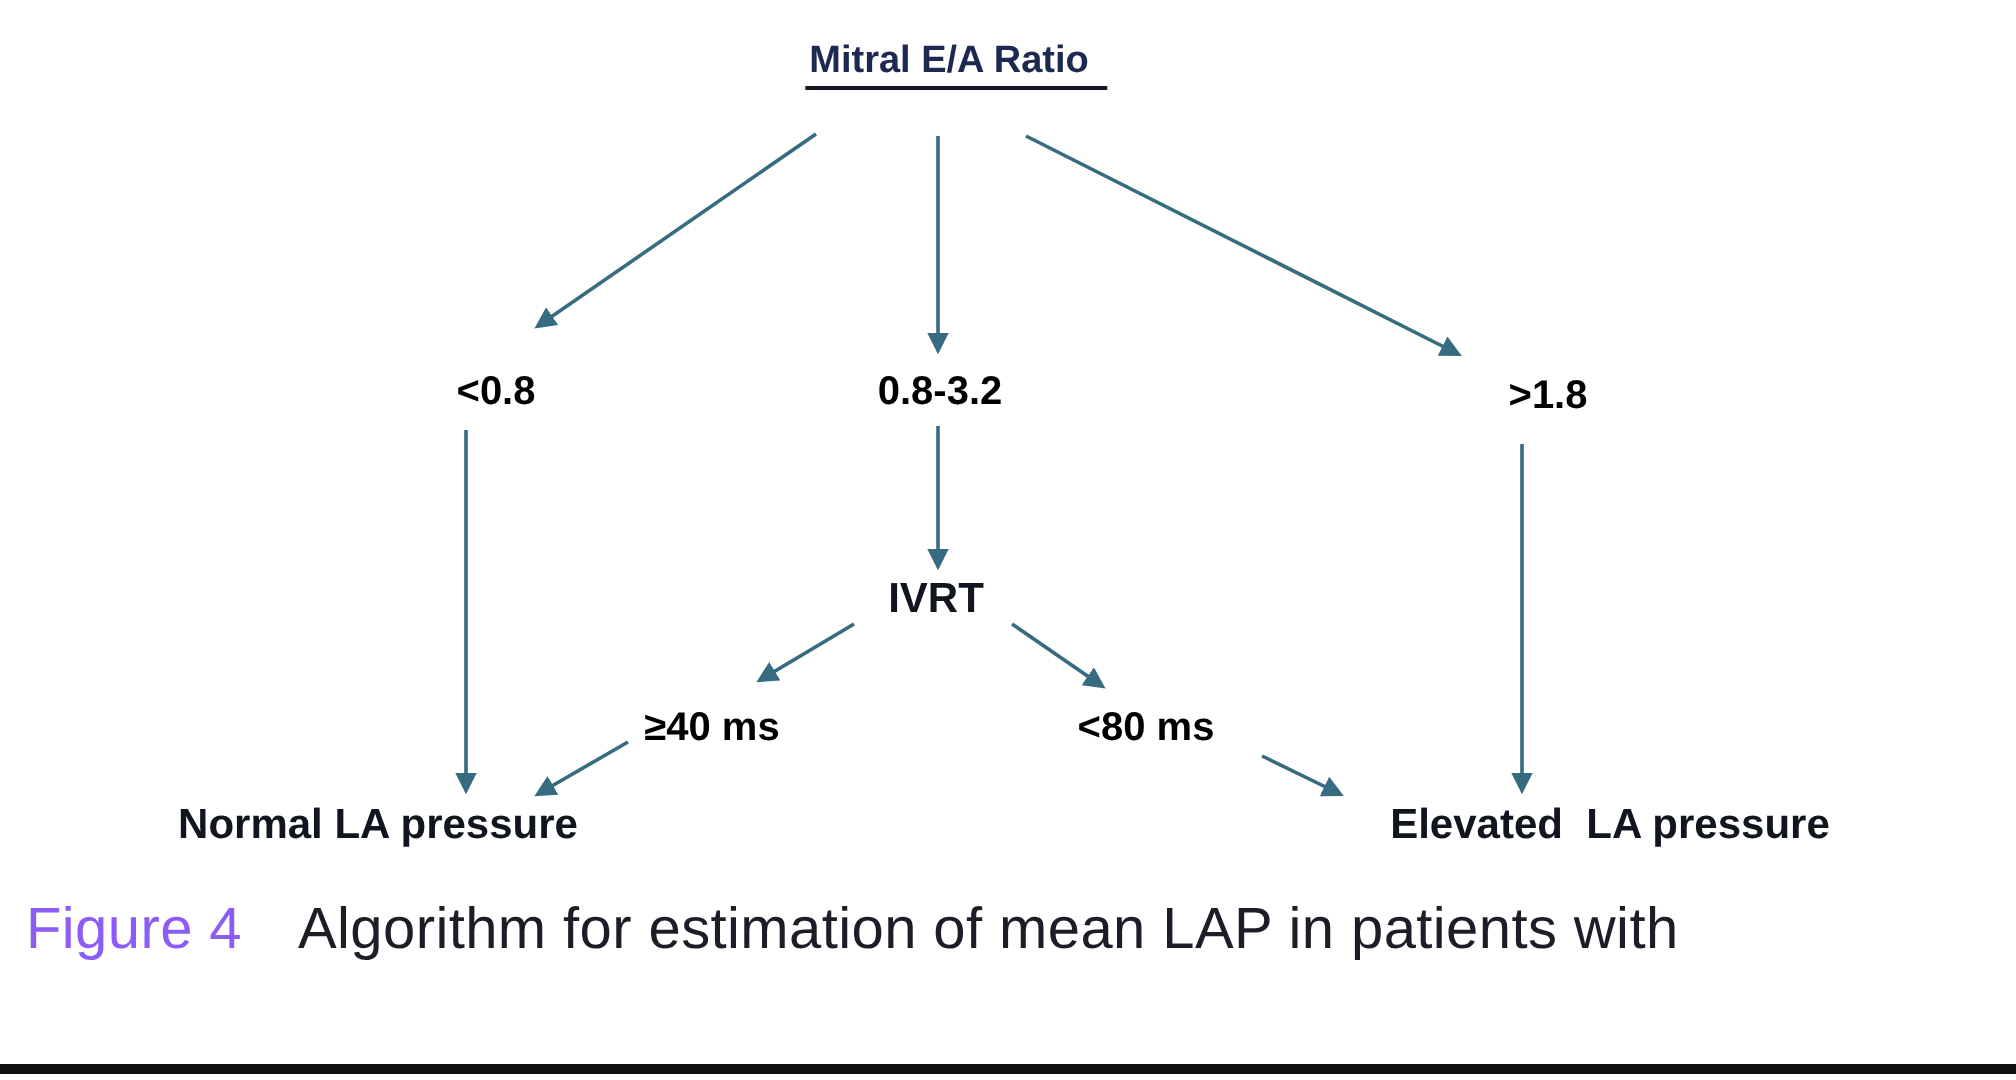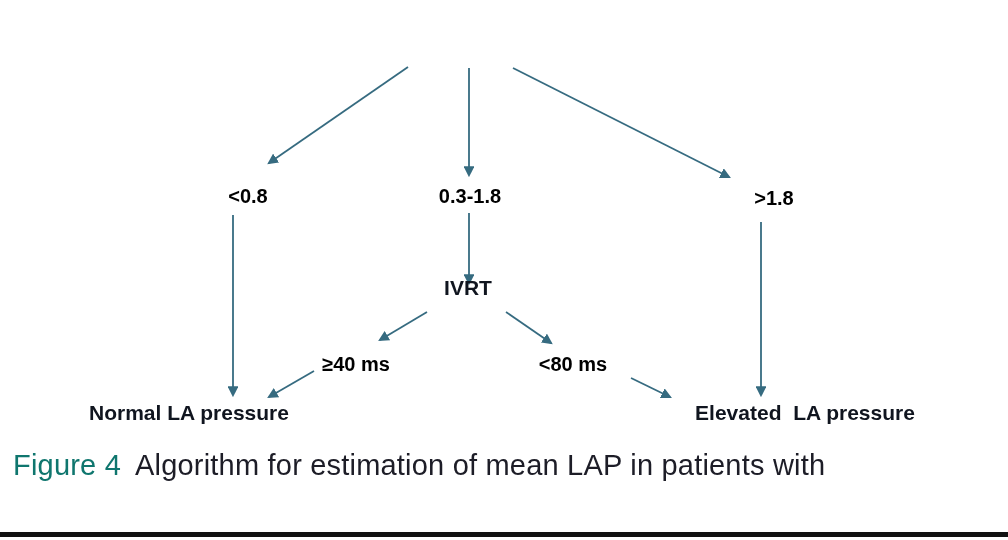--- a/index.html
+++ b/index.html
@@ -46,22 +46,22 @@
     position: absolute;
     left: 13px;
     top: 448px;
     width: 985px;
     font-size: 29px;
     line-height: 35px;
     color: #1d1d27;
     letter-spacing: 0.2px;
   }
   .cap-label {
-    color: #0f766e;
-    margin-right: 14px;
+    color: #8b5cf6;
+    margin-right: 28px;
   }
   .bottom-rule {
     position: absolute;
     left: 0;
     top: 532px;
     width: 1008px;
     height: 5px;
     background: #111111;
   }
 </style>
@@ -83,28 +83,29 @@
       <line x1="233" y1="215" x2="233" y2="395" marker-end="url(#ah)"></line>
       <line x1="469" y1="213" x2="469" y2="283" marker-end="url(#ah)"></line>
       <line x1="761" y1="222" x2="761" y2="395" marker-end="url(#ah)"></line>
       <line x1="427" y1="312" x2="380" y2="340" marker-end="url(#ah)"></line>
       <line x1="506" y1="312" x2="551" y2="343" marker-end="url(#ah)"></line>
       <line x1="314" y1="371" x2="269" y2="397" marker-end="url(#ah)"></line>
       <line x1="631" y1="378" x2="670" y2="397" marker-end="url(#ah)"></line>
     </g>
   </svg>
 
+  <div class="node title" style="left:478px; top:21px;">Mitral E/A Ratio</div>
 
   <div class="node" style="left:248px; top:185px;">&lt;0.8</div>
 
-  <div class="node" style="left:470px; top:185px;">0.3-1.8</div>
+  <div class="node" style="left:470px; top:185px;">0.8-3.2</div>
 
   <div class="node" style="left:774px; top:187px;">&gt;1.8</div>
 
-  <div class="node big" style="left:468px; top:276px;text-align:center;">IVRT</div>
+  <div class="node big" style="left:468px; top:288px;text-align:center;">IVRT</div>
 
   <div class="node" style="left:356px; top:353px;">≥40 ms</div>
 
   <div class="node" style="left:573px; top:353px;">&lt;80 ms</div>
 
   <div class="node big" style="left:805px; top:401px;">Elevated  LA pressure</div>
 
   <div class="node big" style="left:189px; top:401px;">Normal LA pressure</div>
 
   <div class="caption">

